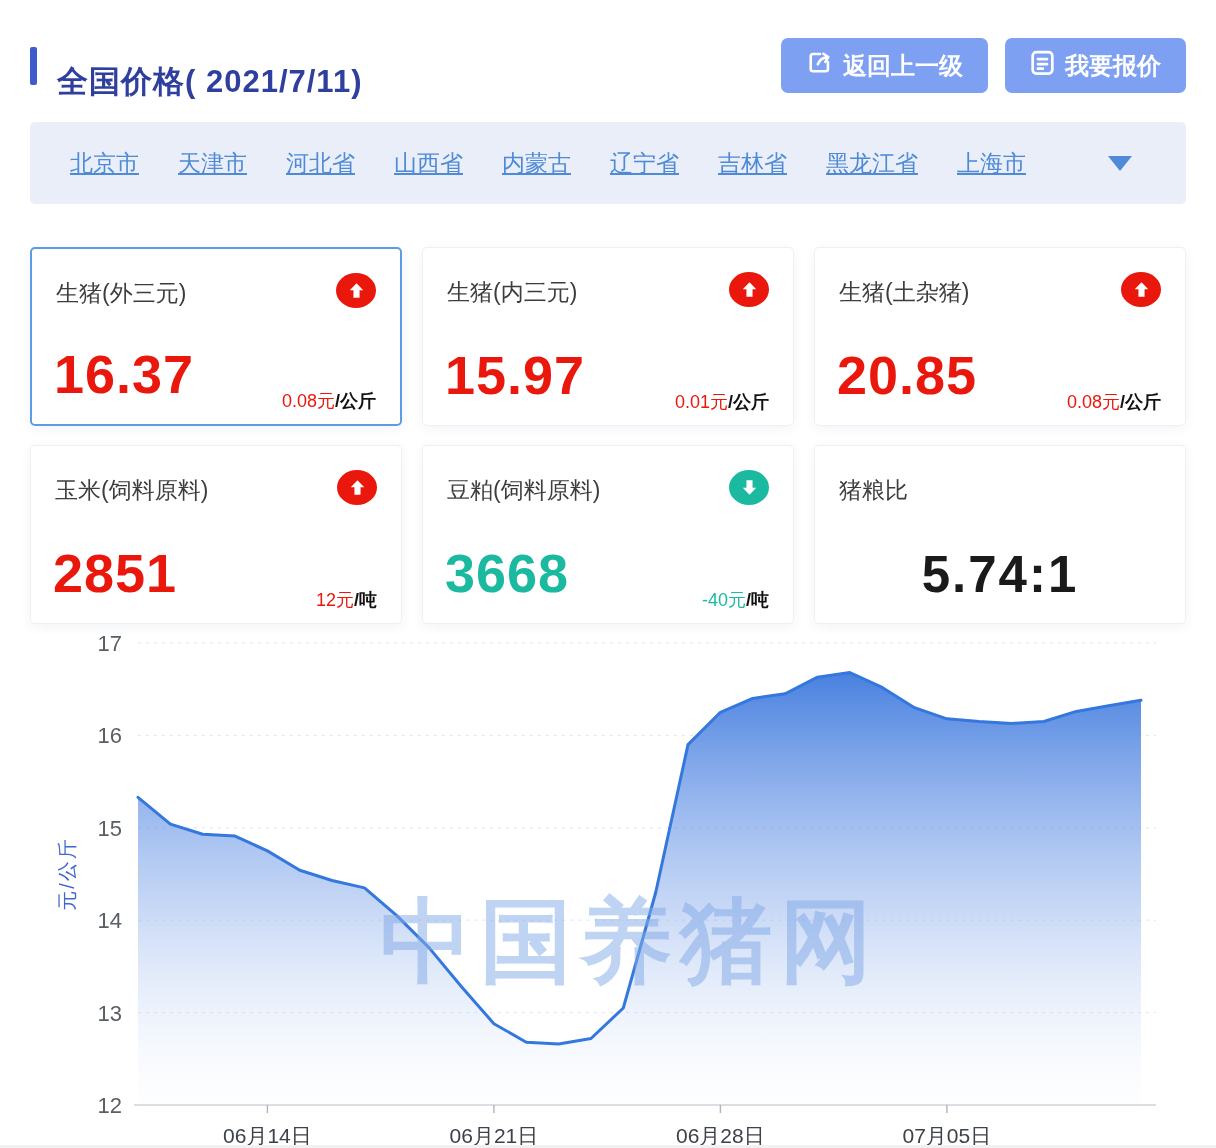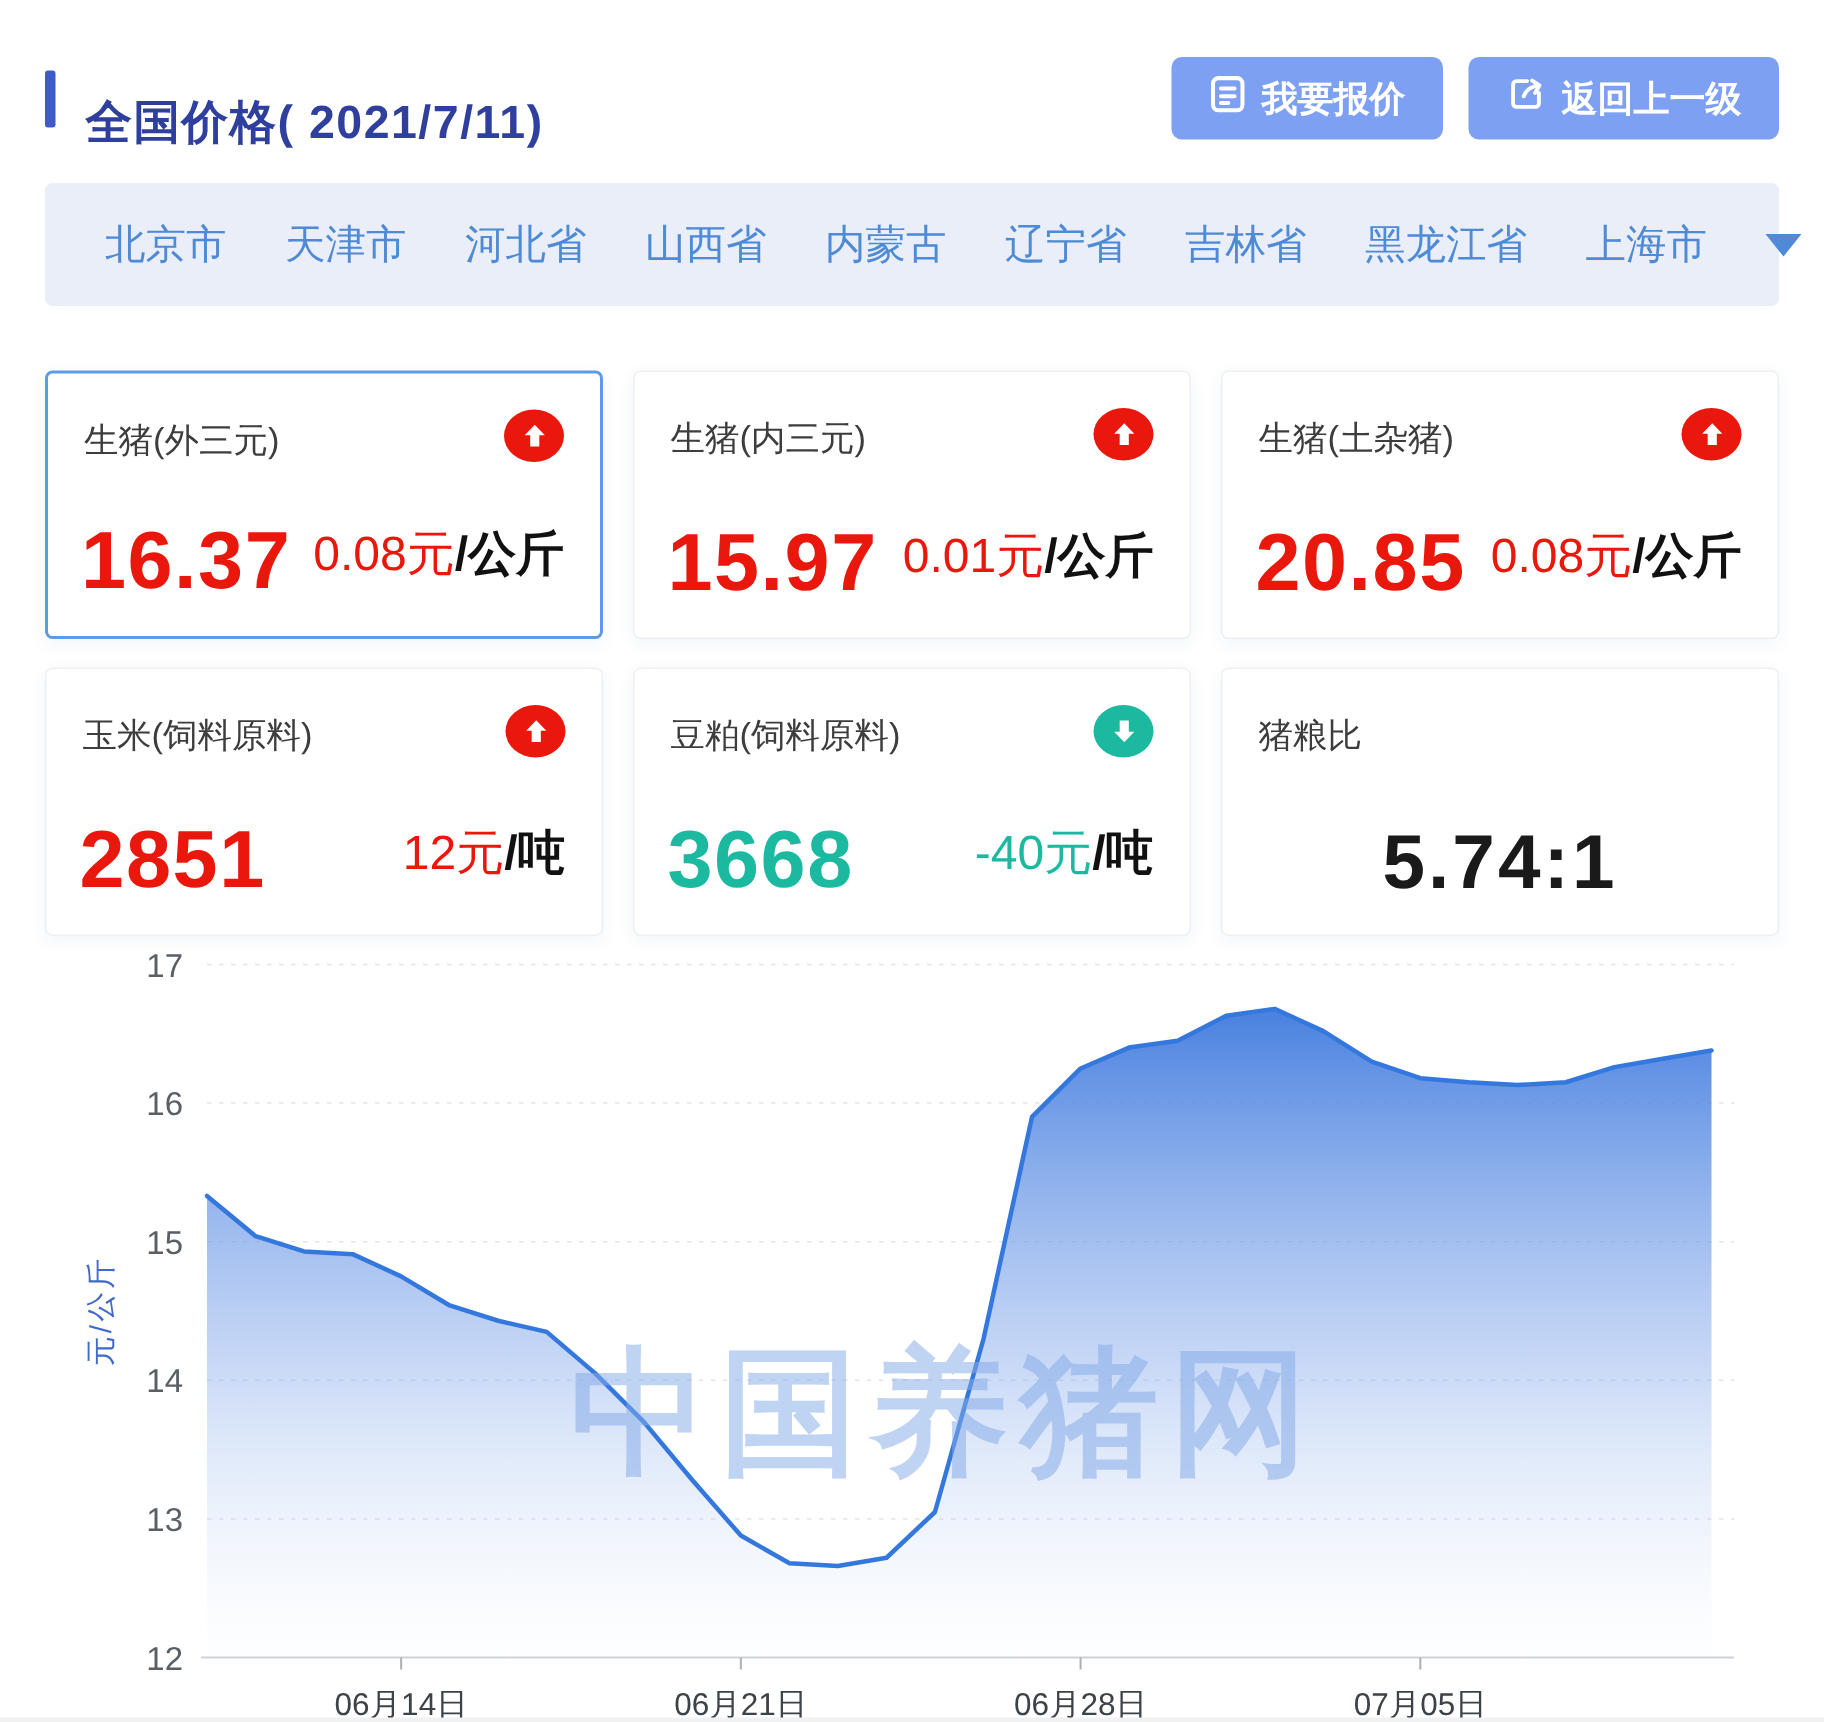--- a/index.html
+++ b/index.html
@@ -12,71 +12,71 @@
   .accent-bar{position:absolute;left:0;top:11px;width:7px;height:38px;border-radius:2px;background:#3f5ac9;}
   .page-title{position:absolute;left:27px;top:4px;font-size:31px;font-weight:bold;color:#2f3f9e;letter-spacing:1px;white-space:nowrap;}
   .hdr-buttons{position:absolute;right:0;top:2px;display:flex;gap:17px;}
   .hbtn{height:55px;padding:0 25px;background:#7da0f2;color:#fff;font-size:24px;font-weight:bold;
         border:none;border-radius:7px;display:flex;align-items:center;gap:10px;cursor:pointer;white-space:nowrap;}
   .hbtn svg{flex:0 0 auto;}
 
   
   .region-tabs{position:absolute;left:30px;top:122px;width:1156px;height:82px;background:#e9eef8;border-radius:5px;
                display:flex;align-items:center;gap:39px;padding:0 40px;box-sizing:border-box;}
-  .tab{font-size:27px;color:#4e8ad6;cursor:pointer;white-space:nowrap;}
+  .tab{font-size:23px;color:#4e8ad6;cursor:pointer;white-space:nowrap;text-decoration:underline;}
   .caret{margin-left:auto;margin-right:14px;width:0;height:0;cursor:pointer;
          border-left:12px solid transparent;border-right:12px solid transparent;border-top:15px solid #4e8ad6;}
 
   
   .cards{position:absolute;left:30px;top:247px;width:1156px;
          display:grid;grid-template-columns:repeat(3,1fr);gap:19px 20px;}
   .card{position:relative;height:179px;background:#fff;border:1px solid #eef0f4;border-radius:5px;
         box-shadow:0 3px 12px rgba(40,60,100,0.06);box-sizing:border-box;cursor:pointer;}
   .card.selected{border:2px solid #5c9be5;}
   .card-label{position:absolute;left:24px;top:29px;font-size:23px;color:#3d3d3d;}
   .badge{position:absolute;right:24px;top:24px;width:40px;height:35px;border-radius:50%;
          display:flex;align-items:center;justify-content:center;}
   .badge.down svg{transform:rotate(180deg);}
   .card-value{position:absolute;left:22px;bottom:23px;font-size:54px;font-weight:bold;line-height:1;letter-spacing:1px;}
   .card.center-value .card-value{left:0;right:0;text-align:center;font-size:51px;letter-spacing:2px;}
-  .card-change{position:absolute;right:24px;bottom:39px;font-size:32px;line-height:1;white-space:nowrap;}
+  .card-change{position:absolute;right:24px;bottom:14px;font-size:18px;line-height:1;white-space:nowrap;}
   .card-change .unit{color:#111;font-weight:bold;}
 
   
   .chart-wrap{position:absolute;left:30px;top:628px;width:1156px;height:520px;}
   .chart-wrap svg{display:block;}
 
   .bottom-divider{position:absolute;left:0;bottom:0;width:100%;height:3px;background:#f1f1f1;}
 </style>
 </head>
 <body>
 
 <div class="page">
 
   <div class="page-header">
     <span class="accent-bar"></span>
     <h1 class="page-title">全国价格( 2021/7/11)</h1>
     <div class="hdr-buttons">
+      <button class="hbtn">
+        <span>
+          <svg width="27" height="27" viewBox="0 0 24 24" fill="none">
+            <path d="M12.5 4.5 H6.2 a2 2 0 0 0 -2 2 v11.3 a2 2 0 0 0 2 2 h11.3 a2 2 0 0 0 2 -2 V11.5" stroke="#fff" stroke-width="2.3" stroke-linecap="round"></path>
+            <path d="M10.5 13.5 C12 9.5 15 7.5 19.5 7.2 M15.5 4.2 l4.3 2.9 -2.6 4.4" stroke="#fff" stroke-width="2.3" fill="none" stroke-linecap="round" stroke-linejoin="round"></path>
+          </svg>
+        </span>
+        <span>返回上一级</span>
+      </button>
       <button class="hbtn">
         <span>
           <svg width="25" height="27" viewBox="0 0 20 22" fill="none">
             <rect x="2" y="2.5" width="16" height="17.5" rx="3" stroke="#fff" stroke-width="2.2"></rect>
             <path d="M6.3 8.2 h7.4 M6.3 12.4 h7.4 M6.3 16 h4" stroke="#fff" stroke-width="2.2" stroke-linecap="round"></path>
           </svg>
         </span>
         <span>我要报价</span>
-      </button>
-      <button class="hbtn">
-        <span>
-          <svg width="27" height="27" viewBox="0 0 24 24" fill="none">
-            <path d="M12.5 4.5 H6.2 a2 2 0 0 0 -2 2 v11.3 a2 2 0 0 0 2 2 h11.3 a2 2 0 0 0 2 -2 V11.5" stroke="#fff" stroke-width="2.3" stroke-linecap="round"></path>
-            <path d="M10.5 13.5 C12 9.5 15 7.5 19.5 7.2 M15.5 4.2 l4.3 2.9 -2.6 4.4" stroke="#fff" stroke-width="2.3" fill="none" stroke-linecap="round" stroke-linejoin="round"></path>
-          </svg>
-        </span>
-        <span>返回上一级</span>
       </button>
     </div>
   </div>
 
   <nav class="region-tabs" id="region-tabs">
   <span class="tab">北京市</span>
 
   <span class="tab">天津市</span>
 
   <span class="tab">河北省</span>

